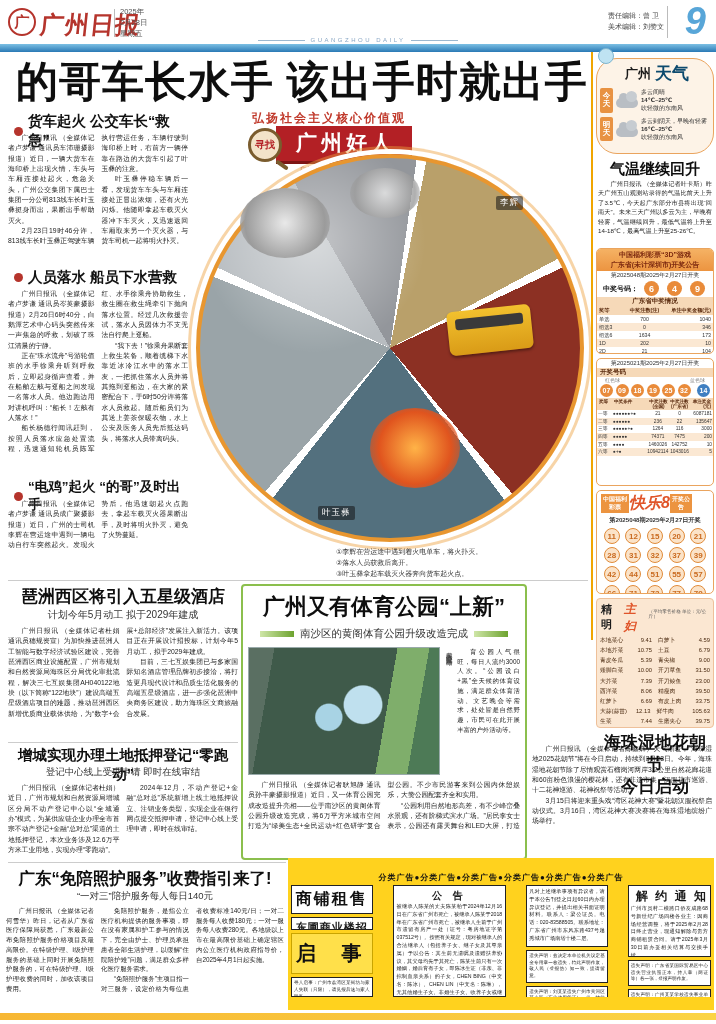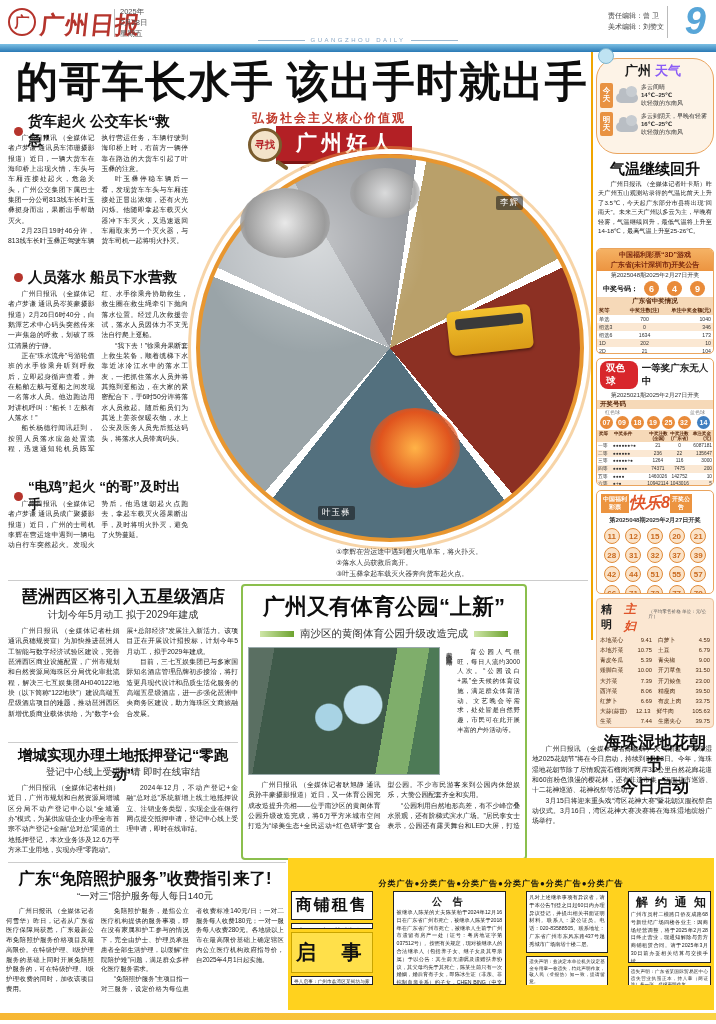--- a/index.html
+++ b/index.html
@@ -237,23 +237,23 @@
     </div>
 
   <div class="abs story-title" style="left:4px;top:868px;width:282px;font-size:16.5px;">广东“免陪照护服务”收费指引来了!</div>
   <div class="abs story-sub" style="left:4px;top:890px;width:282px;font-size:9.5px;">“一对三”陪护服务每人每日140元</div>
   <div class="abs bodytext cols3 ov" style="left:6px;top:906px;width:278px;height:102px;font-size:6.4px;">
       <p>广州日报讯 （全媒体记者何雪华）昨日，记者从广东省医疗保障局获悉，广东最新公布免陪照护服务价格项目及最高限价。在特级护理、Ⅰ级护理服务的基础上同时开展免陪照护服务的，可在特级护理、Ⅰ级护理收费的同时，加收该项目费用。</p>
       <p>免陪照护服务，是指公立医疗机构提供的服务事项，即在没有家属和护工参与的情况下，完全由护士、护理员承担患者全部生活护理，以缓解“住院陪护难”问题，满足群众多样化医疗服务需求。</p>
       <p>“免陪照护服务”主项目指一对三服务，设定价格为每位患者收费标准140元/日；一对二服务每人收费180元；一对一服务每人收费280元。各地级以上市在最高限价基础上确定辖区内公立医疗机构政府指导价，自2025年4月1日起实施。</p>
     </div>
 
-  <div class="abs cls-frame" style="left:288px;top:858px;width:426px;height:152px;padding:20px 3px;">
+  <div class="abs cls-frame" style="left:288px;top:858px;width:426px;height:152px;padding:14px 3px;">
     <div class="cls-strip">分类广告●分类广告●分类广告●分类广告●分类广告●分类广告</div>
-    <div style="display:flex;gap:20px;margin-top:2px;height:94px;">
+    <div style="display:flex;gap:20px;margin-top:2px;height:112px;">
 
       <div style="width:94px;display:flex;flex-direction:column;gap:3px;">
         <div class="cls-box" style="padding:3px 0;">
           <div class="shop-title">商铺租售</div>
         </div>
         <div class="cls-box ov" style="padding:2px;flex:1;">
           <div class="ad-title">东圃商业楼招租</div>
           <div class="ad-lines">东圃繁华地段沿街商业楼项目，面积可分，租金35元/㎡起，手续齐备，交通方便，招商热线：</div>
 
         </div>
@@ -296,21 +296,21 @@
     </div>
   </div>
 
   <div class="abs bottom-bar"></div>
 
   <div class="abs divider-v" style="left:591px;top:52px;height:588px;"></div>
 
   <div class="abs sb-card" style="left:596px;top:58px;width:118px;height:96px;background:#fdf3e7;border-radius:21px;">
     <div style="display:flex;align-items:center;gap:4px;padding:3px 6px 1px 28px;">
       <span style="font-size:13px;font-weight:900;">广州</span>
-      <span style="font-size:13px;font-weight:900;color:#8b5cf6;">天气</span>
+      <span style="font-size:17px;font-weight:900;color:#0c4a6e;">天气</span>
     </div>
     <div class="wx-row">
       <span class="wx-day">今天</span>
       <span class="cloud">
           <span class="sun"></span>
         </span>
       <span class="wx-txt">
         <span>多云间晴</span><br>
         <b>14℃~25℃</b><br>
         <span>吹轻微的东南风</span>
@@ -378,24 +378,20 @@
         </div>
         <div class="r">
           <span class="i0">2D</span>
           <span class="i1">21</span>
           <span class="i2">104</span>
         </div>
       </div>
   </div>
 
   <div class="abs sb-card ov" style="left:596px;top:358px;width:118px;height:128px;">
-    <div style="display:flex;align-items:center;gap:4px;padding:2px 3px;">
-      <span style="background:#d8262c;color:#fff;font-weight:900;font-size:9.5px;padding:1px 6px;border-radius:8px;">双色球</span>
-      <span style="font-size:9.5px;font-weight:900;color:#222;">一等奖广东无人中</span>
-    </div>
     <div style="font-size:6px;text-align:center;color:#333;">第2025021期2025年2月27日开奖</div>
     <div style="background:#f6d9b8;font-size:6.5px;font-weight:bold;padding:0 3px;color:#5b2c10;">开奖号码</div>
     <div style="display:flex;justify-content:space-between;padding:0 8px;font-size:5px;color:#777;">
       <span>红色球</span>
         <span>蓝色球</span>
     </div>
     <div style="display:flex;align-items:center;gap:2.5px;padding:1px 3px;">
       <span class="balls" style="display:flex;gap:2.5px;">
           <div class="li ball" style="width: 13px; height: 13px; font-size: 7px;">07</div>
           <div class="li ball" style="width: 13px; height: 13px; font-size: 7px;">09</div>

